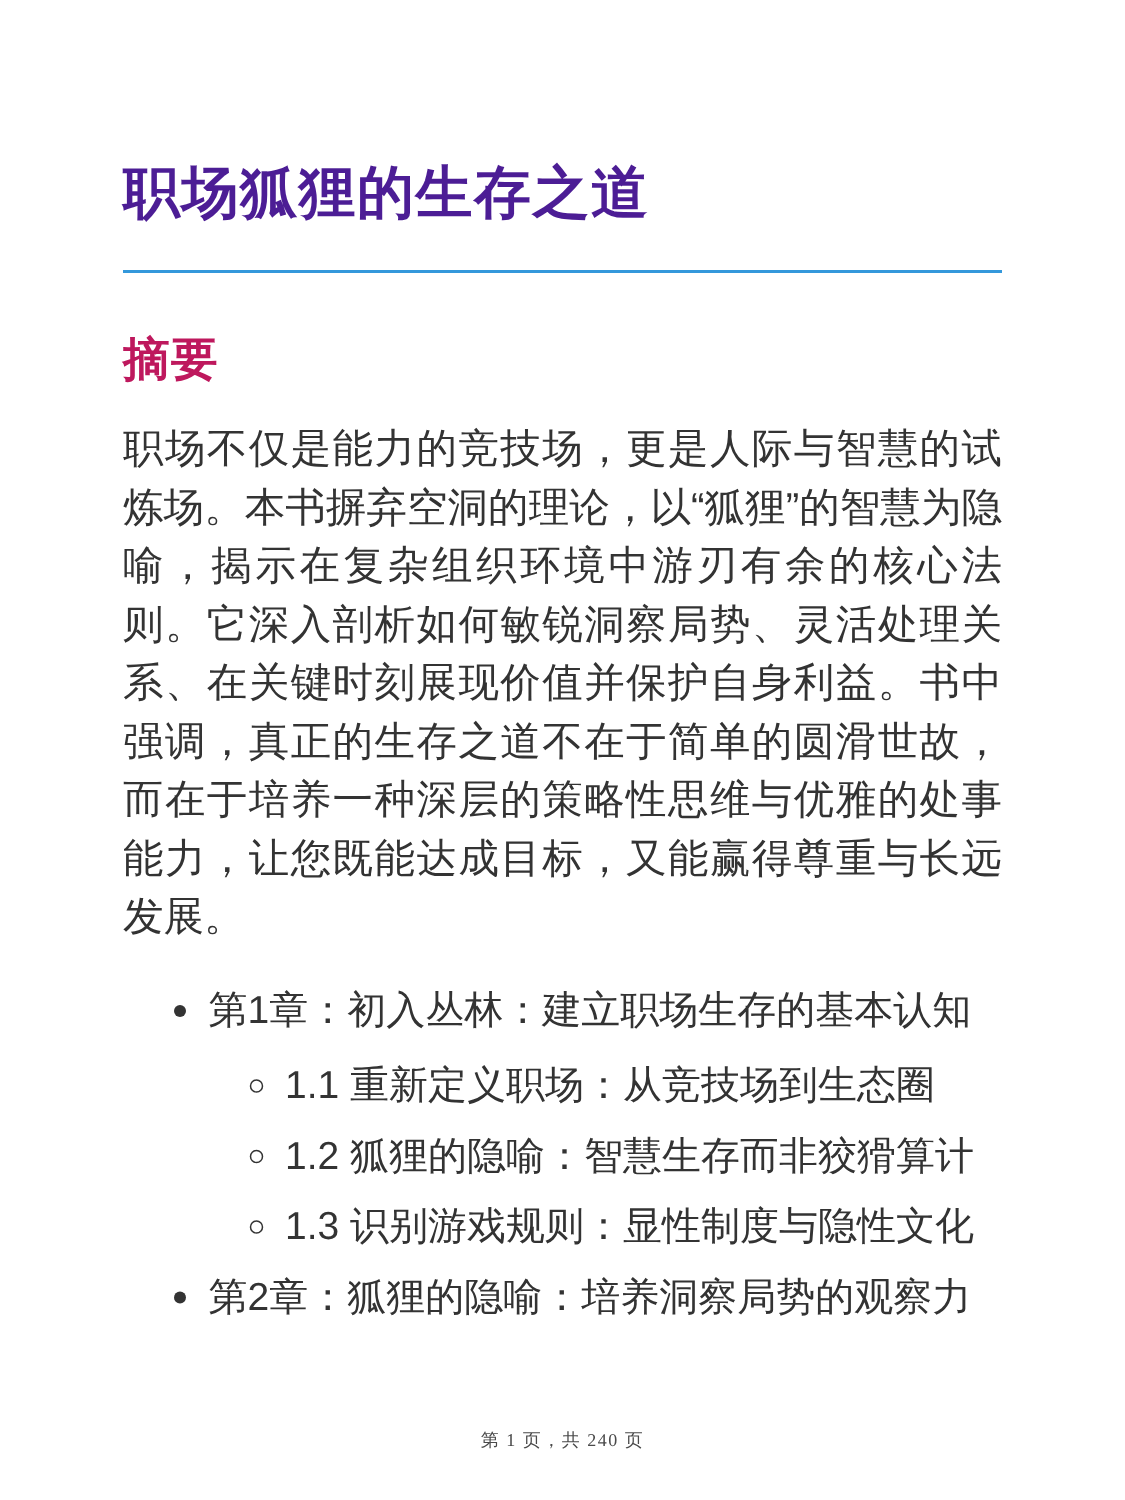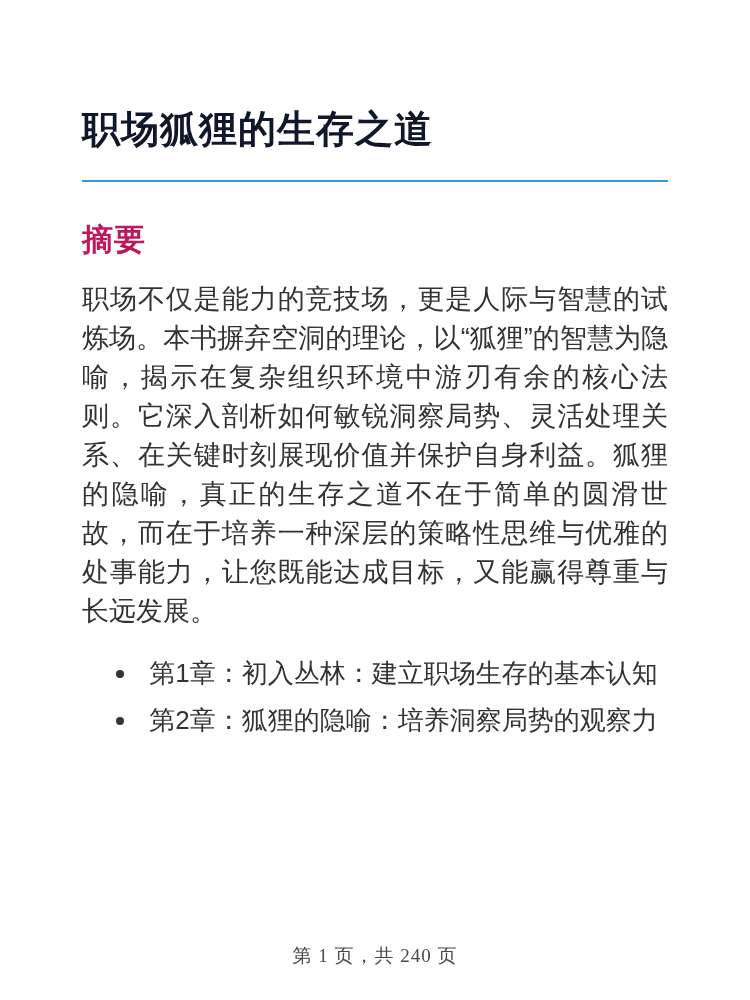--- a/index.html
+++ b/index.html
@@ -16,21 +16,21 @@
   .page {
     position: relative;
     width: 750px;
     height: 1000px;
     padding: 106px 82px 0 82px;
     background: #ffffff;
   }
   .doc-title {
     font-size: 38px;
     font-weight: 700;
-    color: #0f172a;
+    color: #4c1d95;
     line-height: 1.25;
     letter-spacing: 1px;
   }
   .title-rule {
     border: none;
     border-top: 2px solid #3498db;
     margin-top: 26px;
   }
   .section-heading {
     font-size: 31px;
@@ -45,21 +45,20 @@
     font-size: 27px;
     line-height: 39px;
     text-align: justify;
     color: #333333;
   }
   .toc-heading { margin-top: 47px; }
   ul.toc-list {
     margin-top: 25px;
     padding-left: 57px;
     list-style-type: disc;
-    text-align: center;
   }
   ul.toc-list > li {
     font-size: 26px;
     line-height: 34px;
     margin-bottom: 13px;
     color: #333333;
   }
   ul.toc-sublist {
     margin-top: 16px;
     padding-left: 51px;
@@ -75,39 +74,43 @@
   ul.toc-sublist li::marker {
     color: #333333;
   }
   .page-footer {
     position: absolute;
     left: 0;
     bottom: 31px;
     width: 100%;
     text-align: center;
     font-family: "Liberation Serif", "DejaVu Serif", serif;
-    font-size: 19px;
+    font-size: 12px;
     color: #4a4a4a;
     letter-spacing: 1px;
   }
 </style>
 </head>
 <body>
 
 <div class="page">
 
   <h1 class="doc-title">职场狐狸的生存之道</h1>
 
   <hr class="title-rule">
 
   <h2 class="section-heading abstract-heading">摘要</h2>
 
-  <p class="abstract-text">职场不仅是能力的竞技场，更是人际与智慧的试炼场。本书摒弃空洞的理论，以“狐狸”的智慧为隐喻，揭示在复杂组织环境中游刃有余的核心法则。它深入剖析如何敏锐洞察局势、灵活处理关系、在关键时刻展现价值并保护自身利益。狐狸的隐喻，真正的生存之道不在于简单的圆滑世故，而在于培养一种深层的策略性思维与优雅的处事能力，让您既能达成目标，又能赢得尊重与长远发展。</p>
+  <p class="abstract-text">职场不仅是能力的竞技场，更是人际与智慧的试炼场。本书摒弃空洞的理论，以“狐狸”的智慧为隐喻，揭示在复杂组织环境中游刃有余的核心法则。它深入剖析如何敏锐洞察局势、灵活处理关系、在关键时刻展现价值并保护自身利益。书中强调，真正的生存之道不在于简单的圆滑世故，而在于培养一种深层的策略性思维与优雅的处事能力，让您既能达成目标，又能赢得尊重与长远发展。</p>
 
 
   <ul class="toc-list">
-      <li><span>第1章：初入丛林：建立职场生存的基本认知</span></li>
+      <li><span>第1章：初入丛林：建立职场生存的基本认知</span><ul class="toc-sublist">
+          <li>1.1 重新定义职场：从竞技场到生态圈</li>
+          <li>1.2 狐狸的隐喻：智慧生存而非狡猾算计</li>
+          <li>1.3 识别游戏规则：显性制度与隐性文化</li>
+        </ul></li>
       <li><span>第2章：狐狸的隐喻：培养洞察局势的观察力</span></li>
     </ul>
 
   <div class="page-footer">第 1 页，共 240 页</div>
 
 </div>
 
 </body></html>

